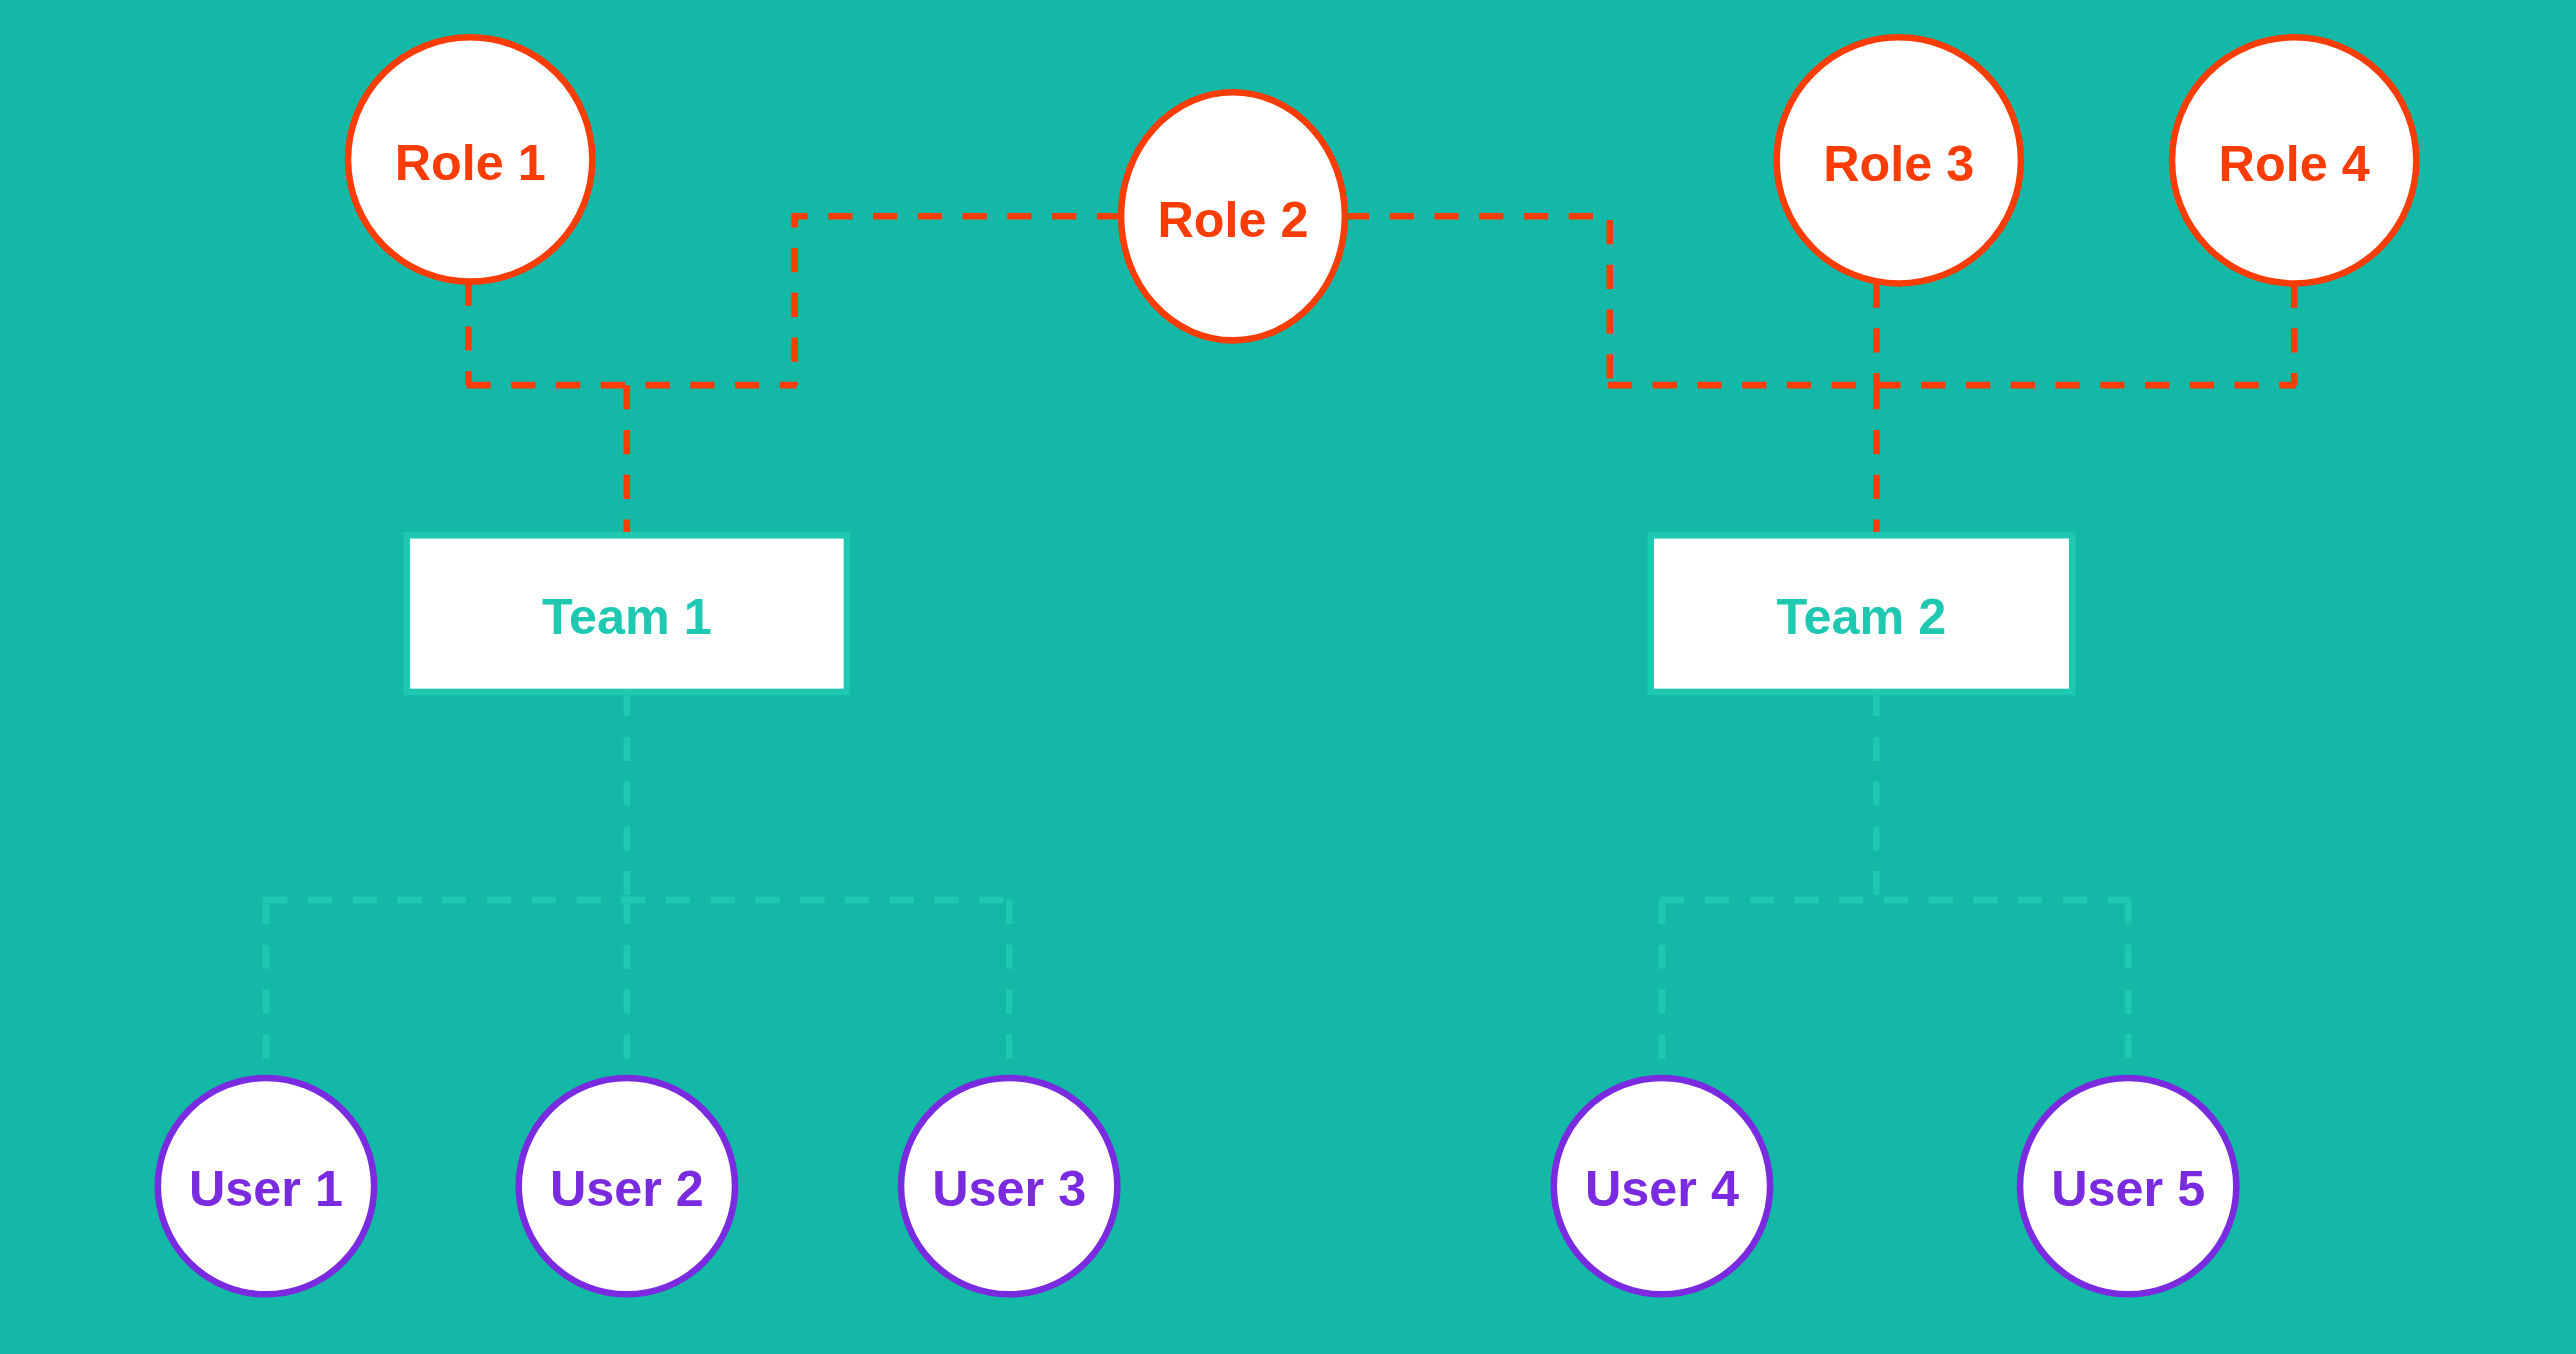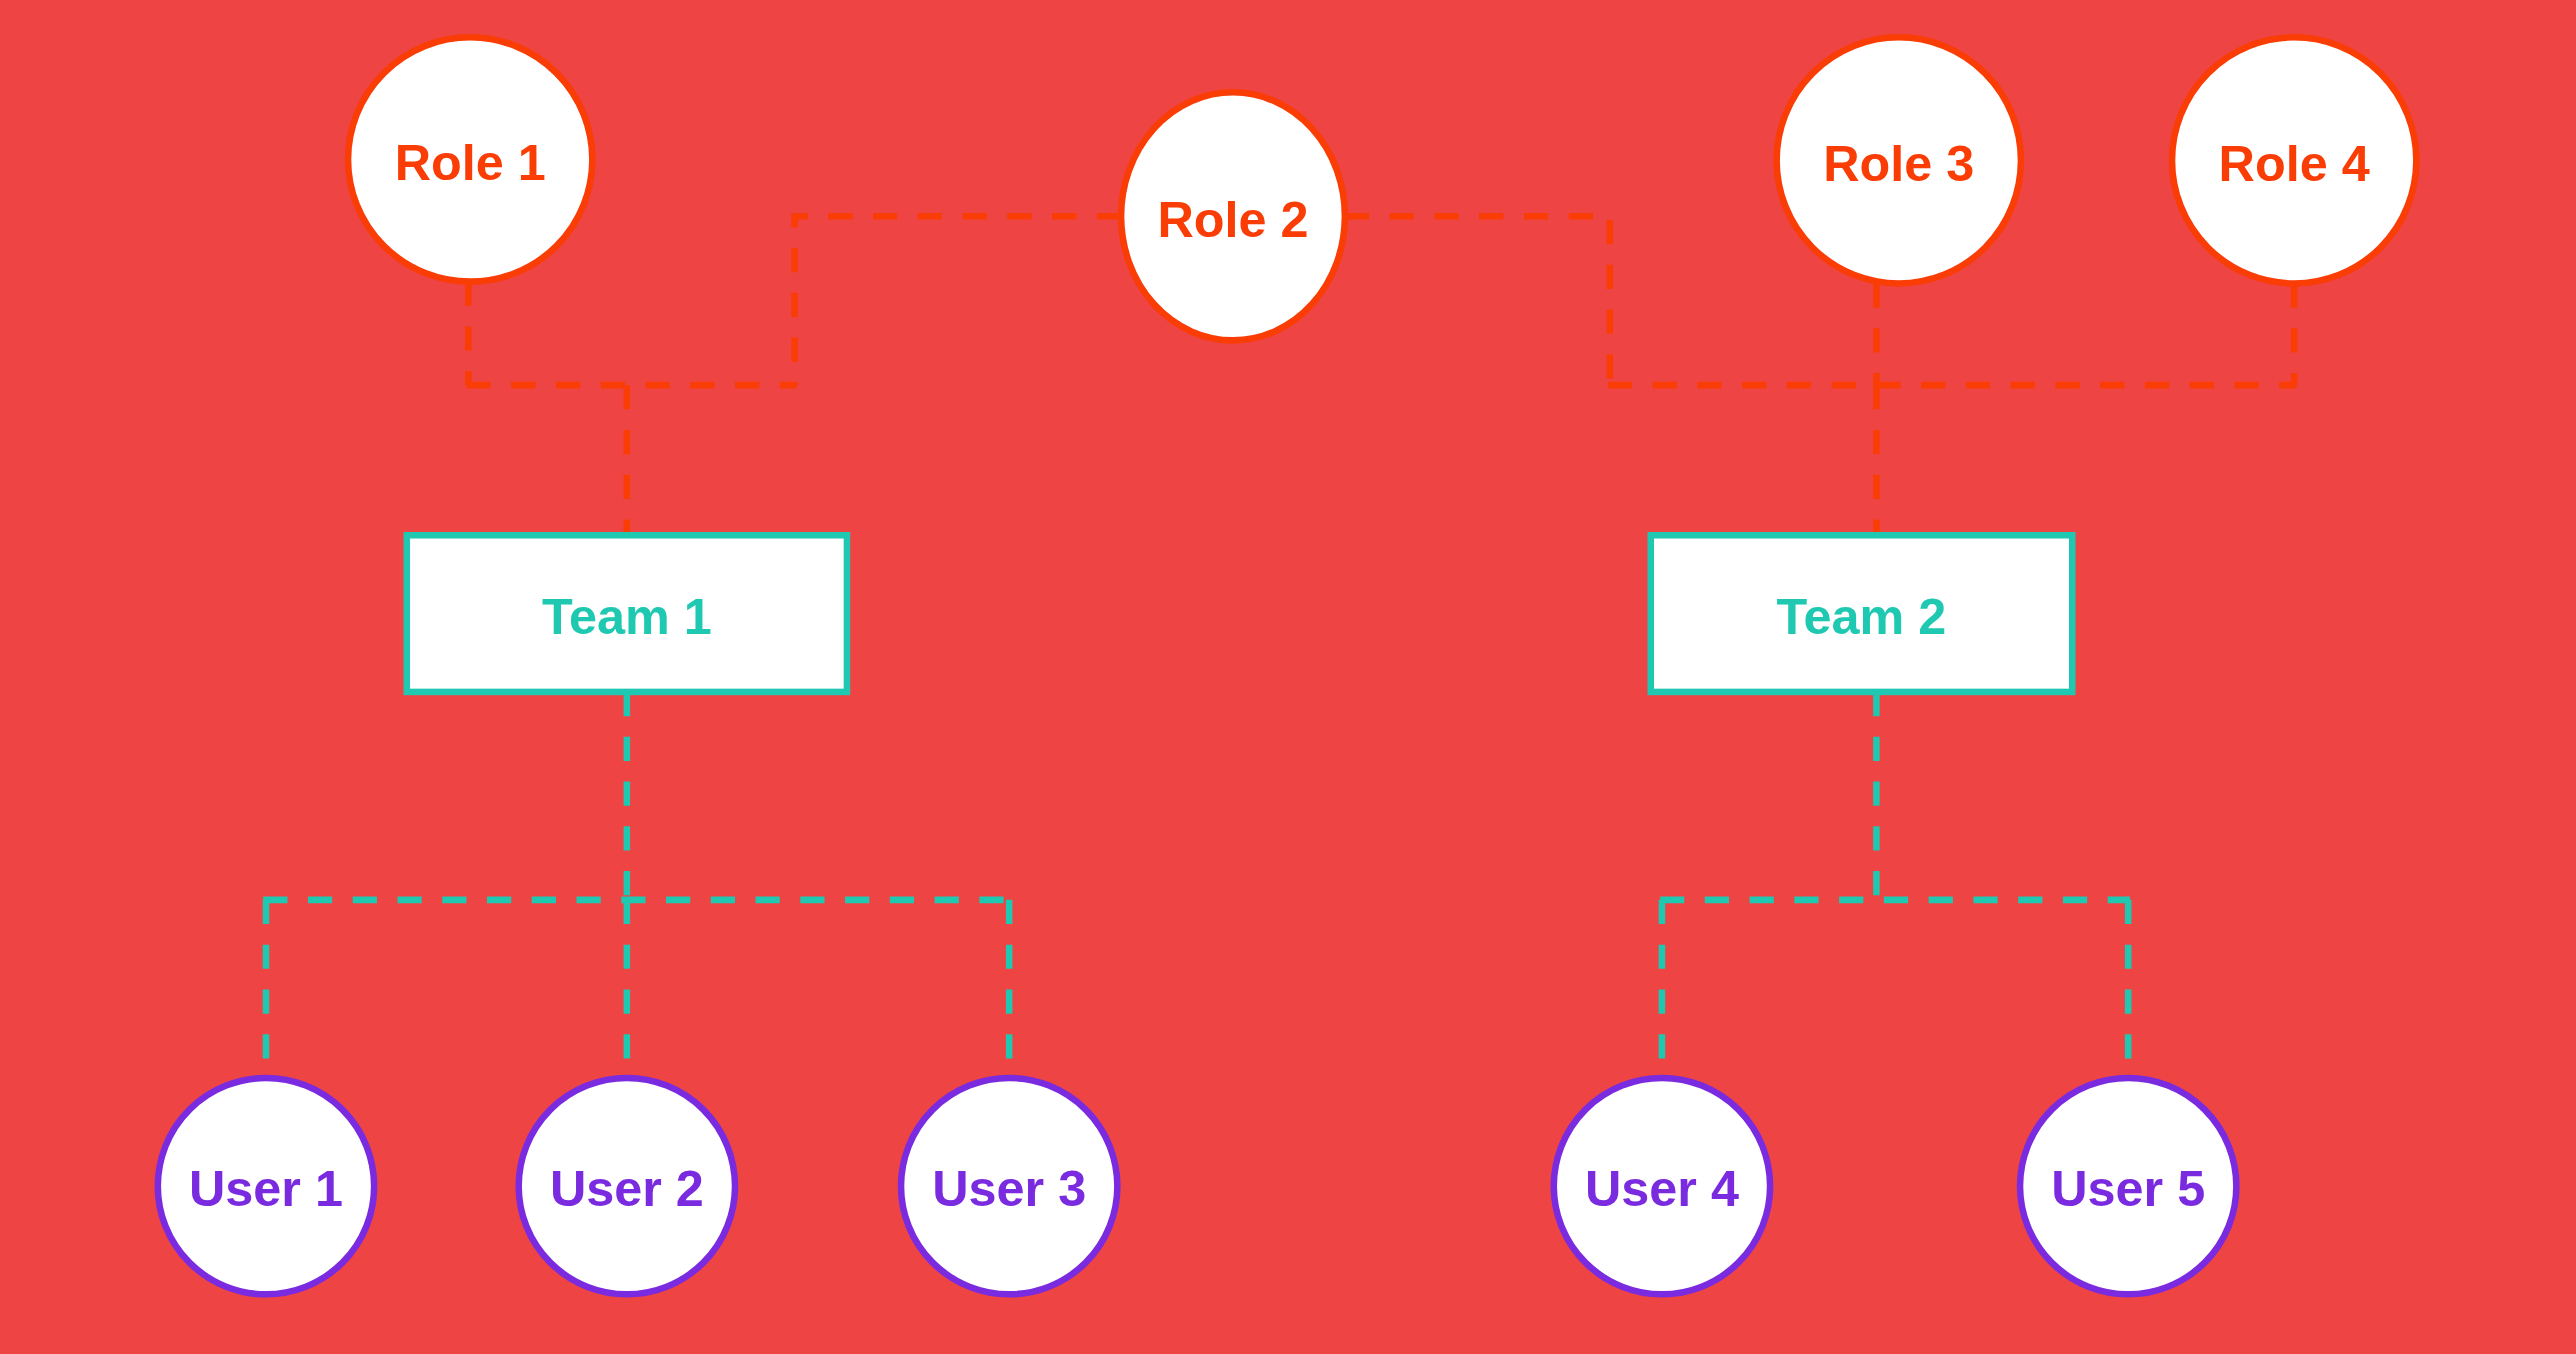--- a/index.html
+++ b/index.html
@@ -8,21 +8,21 @@
     padding: 0;
     background: #ffffff;
   }
   body {
     font-family: "Liberation Sans", sans-serif;
   }
   #diagram-root {
     position: relative;
     width: 2576px;
     height: 1354px;
-    background: #ef4444;
+    background: #14b8a6;
     overflow: hidden;
   }
   #diagram-svg {
     position: absolute;
     top: 0;
     left: 0;
     width: 2576px;
     height: 1354px;
     display: block;
   }

